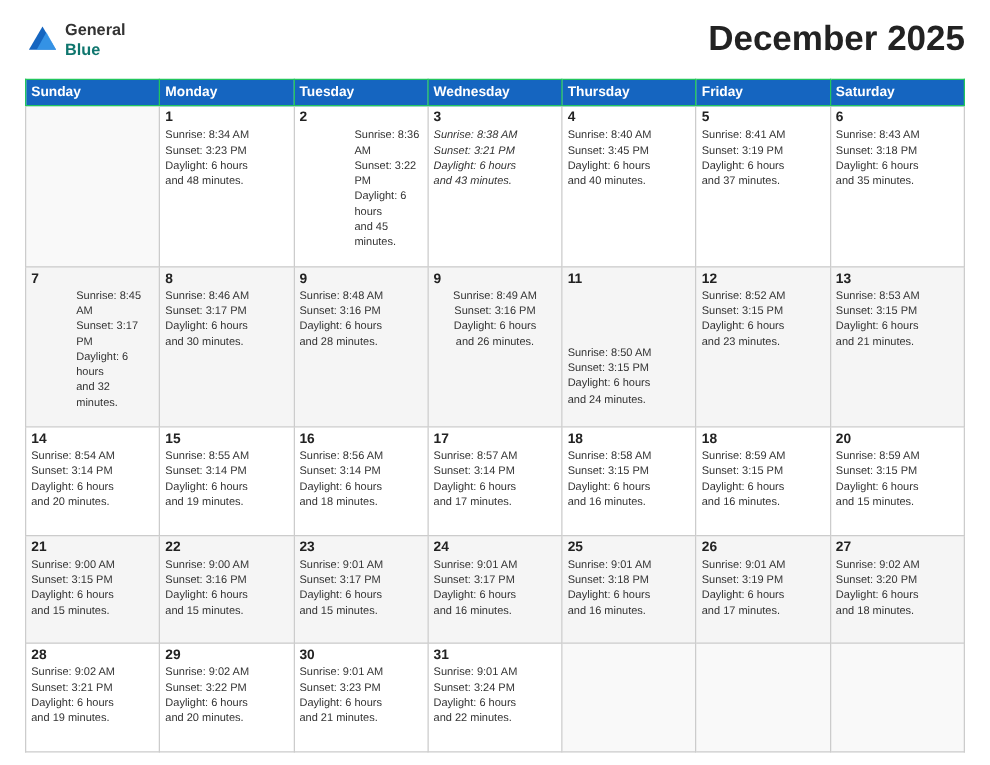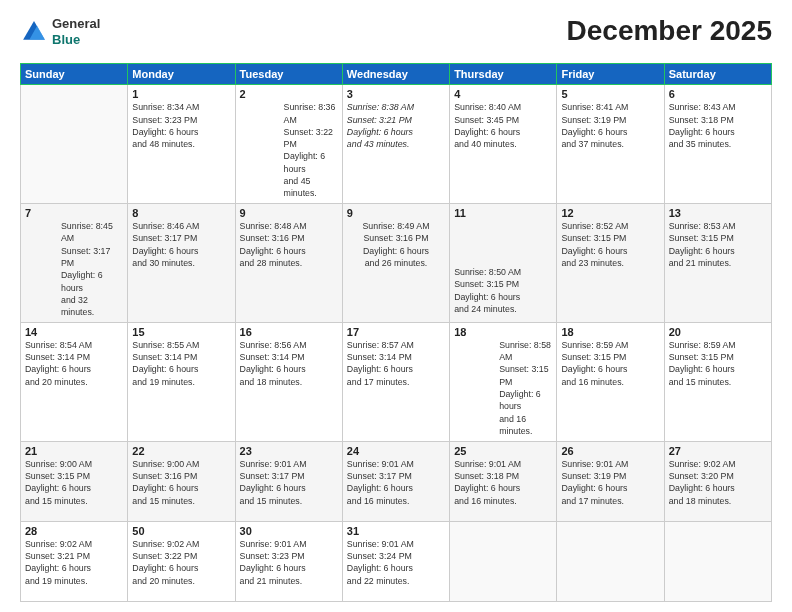--- a/index.html
+++ b/index.html
@@ -249,21 +249,21 @@
           </td>
           <td>
             <span class="day-num">17</span>
             <div class="day-info" style="white-space: pre-line;">Sunrise: 8:57 AM
 Sunset: 3:14 PM
 Daylight: 6 hours
 and 17 minutes.</div>
           </td>
           <td>
             <span class="day-num">18</span>
-            <div class="day-info" style="white-space: pre-line; margin-left: 45px;">Sunrise: 8:58 AM
+            <div class="day-info" style="white-space: pre-line;">Sunrise: 8:58 AM
 Sunset: 3:15 PM
 Daylight: 6 hours
 and 16 minutes.</div>
           </td>
           <td>
             <span class="day-num">18</span>
             <div class="day-info" style="white-space: pre-line;">Sunrise: 8:59 AM
 Sunset: 3:15 PM
 Daylight: 6 hours
 and 16 minutes.</div>
@@ -329,21 +329,21 @@
         </tr>
         <tr>
           <td>
             <span class="day-num">28</span>
             <div class="day-info" style="white-space: pre-line;">Sunrise: 9:02 AM
 Sunset: 3:21 PM
 Daylight: 6 hours
 and 19 minutes.</div>
           </td>
           <td>
-            <span class="day-num">50</span>
+            <span class="day-num">29</span>
             <div class="day-info" style="white-space: pre-line;">Sunrise: 9:02 AM
 Sunset: 3:22 PM
 Daylight: 6 hours
 and 20 minutes.</div>
           </td>
           <td>
             <span class="day-num">30</span>
             <div class="day-info" style="white-space: pre-line;">Sunrise: 9:01 AM
 Sunset: 3:23 PM
 Daylight: 6 hours

